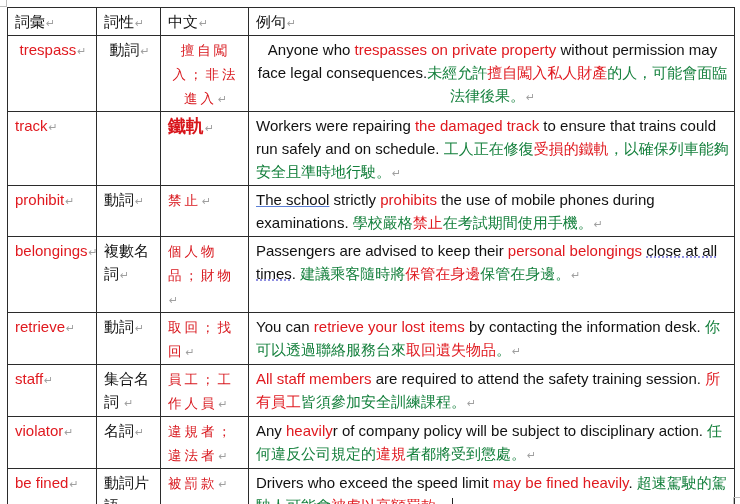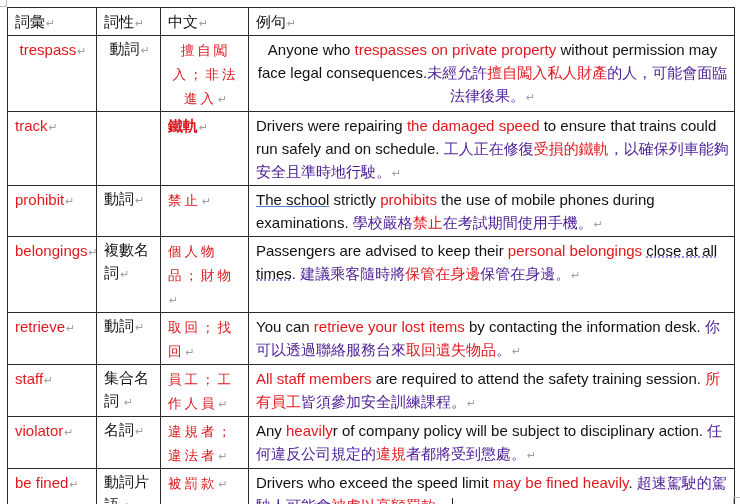--- a/index.html
+++ b/index.html
@@ -7,23 +7,23 @@
     .corner-mark { position: absolute; left: 0; top: 0; width: 6px; height: 6px; border-right: 1px solid #bdbdbd; border-bottom: 1px solid #bdbdbd; }
     .corner-mark-br { position: absolute; right: 0; bottom: 0; width: 6px; height: 6px; border-left: 1px solid #bdbdbd; border-top: 1px solid #bdbdbd; }
     table.vocab { position: absolute; left: 7px; top: 7px; border-collapse: collapse; table-layout: fixed; width: 727px; }
     table.vocab td { border: 1px solid #2b2b2b; vertical-align: top; padding: 2px 5px 0 7px; font-size: 15px; line-height: 23px; color: #111; }
     .c1 { width: 89px; }
     .c2 { width: 64px; }
     .c3 { width: 88px; }
     .c4 { width: 486px; }
     .red { color: #e0191f; }
     .zh-red { color: #d8161c; letter-spacing: 3px; font-family: "DejaVu Serif", serif; font-size: 13.5px; }
-    .zh-red-bold { color: #d8161c; font-weight: bold; font-family: "DejaVu Serif", serif; font-size: 15px; }
-    .pos { color: #333; font-size: 15px; font-family: Liberation Serif, serif; }
-    .gray { color: #4c1d95; }
+    .zh-red-bold { color: #d8161c; font-weight: bold; font-family: "DejaVu Serif", serif; font-size: 18px; }
+    .pos { color: #333; font-size: 15px; }
+    .gray { color: #15803d; }
     .mark { color: #a0a0a0; font-size: 11px; margin-left: 1px; }
     .ul-blue { text-decoration: underline; text-decoration-color: #5b7fd6; }
     .ul-dotted { text-decoration: underline dotted; text-decoration-color: #6b6bd6; }
     .cursor { display: inline-block; width: 1px; height: 16px; background: #222; vertical-align: -3px; margin-left: 1px; }
     tr { position: relative; }
     .header td { color: #333; }
     .ex { color: #111; }
   </style>
 </head>
 <body>
@@ -47,21 +47,21 @@
   <tr style="height: 70px; text-align: center;">
         <td><span class="red">trespass</span><span class="mark">↵</span></td>
         <td class="pos"><span>動詞</span><span class="mark">↵</span></td>
         <td><span class="zh-red"><span>擅自闖</span><br><span>入；非法</span><br><span>進入</span></span><span class="mark">↵</span></td>
         <td class="ex"><span>Anyone who </span><span class="red">trespasses on private property</span><span> without permission may face legal consequences.</span><span class="gray">未經允許</span><span class="red">擅自闖入私人財產</span><span class="gray">的人，可能會面臨法律後果。</span><span class="mark">↵</span></td>
       </tr>
       <tr style="height: 70px;">
         <td><span class="red">track</span><span class="mark">↵</span></td>
         <td class="pos"></td>
         <td><span class="zh-red-bold">鐵軌</span><span class="mark">↵</span></td>
-        <td class="ex"><span>Drivers were repairing </span><span class="red">the damaged speed</span><span> to ensure that trains could run safely and on schedule.  </span><span class="gray">工人正在修復</span><span class="red">受損的鐵軌</span><span class="gray">，以確保列車能夠安全且準時地行駛。</span><span class="mark">↵</span></td>
+        <td class="ex"><span>Workers were repairing </span><span class="red">the damaged track</span><span> to ensure that trains could run safely and on schedule.  </span><span class="gray">工人正在修復</span><span class="red">受損的鐵軌</span><span class="gray">，以確保列車能夠安全且準時地行駛。</span><span class="mark">↵</span></td>
       </tr>
       <tr style="height: 45px;">
         <td><span class="red">prohibit</span><span class="mark">↵</span></td>
         <td class="pos"><span>動詞</span><span class="mark">↵</span></td>
         <td><span class="zh-red">禁止</span><span class="mark">↵</span></td>
         <td class="ex"><span class="ul-blue">The school</span><span> strictly </span><span class="red">prohibits</span><span> the use of mobile phones during examinations.  </span><span class="gray">學校嚴格</span><span class="red">禁止</span><span class="gray">在考試期間使用手機。</span><span class="mark">↵</span></td>
       </tr>
       <tr style="height: 47px;">
         <td><span class="red">belongings</span><span class="mark">↵</span></td>
         <td class="pos"><span><span>複數名</span><br><span>詞</span></span><span class="mark">↵</span></td>

